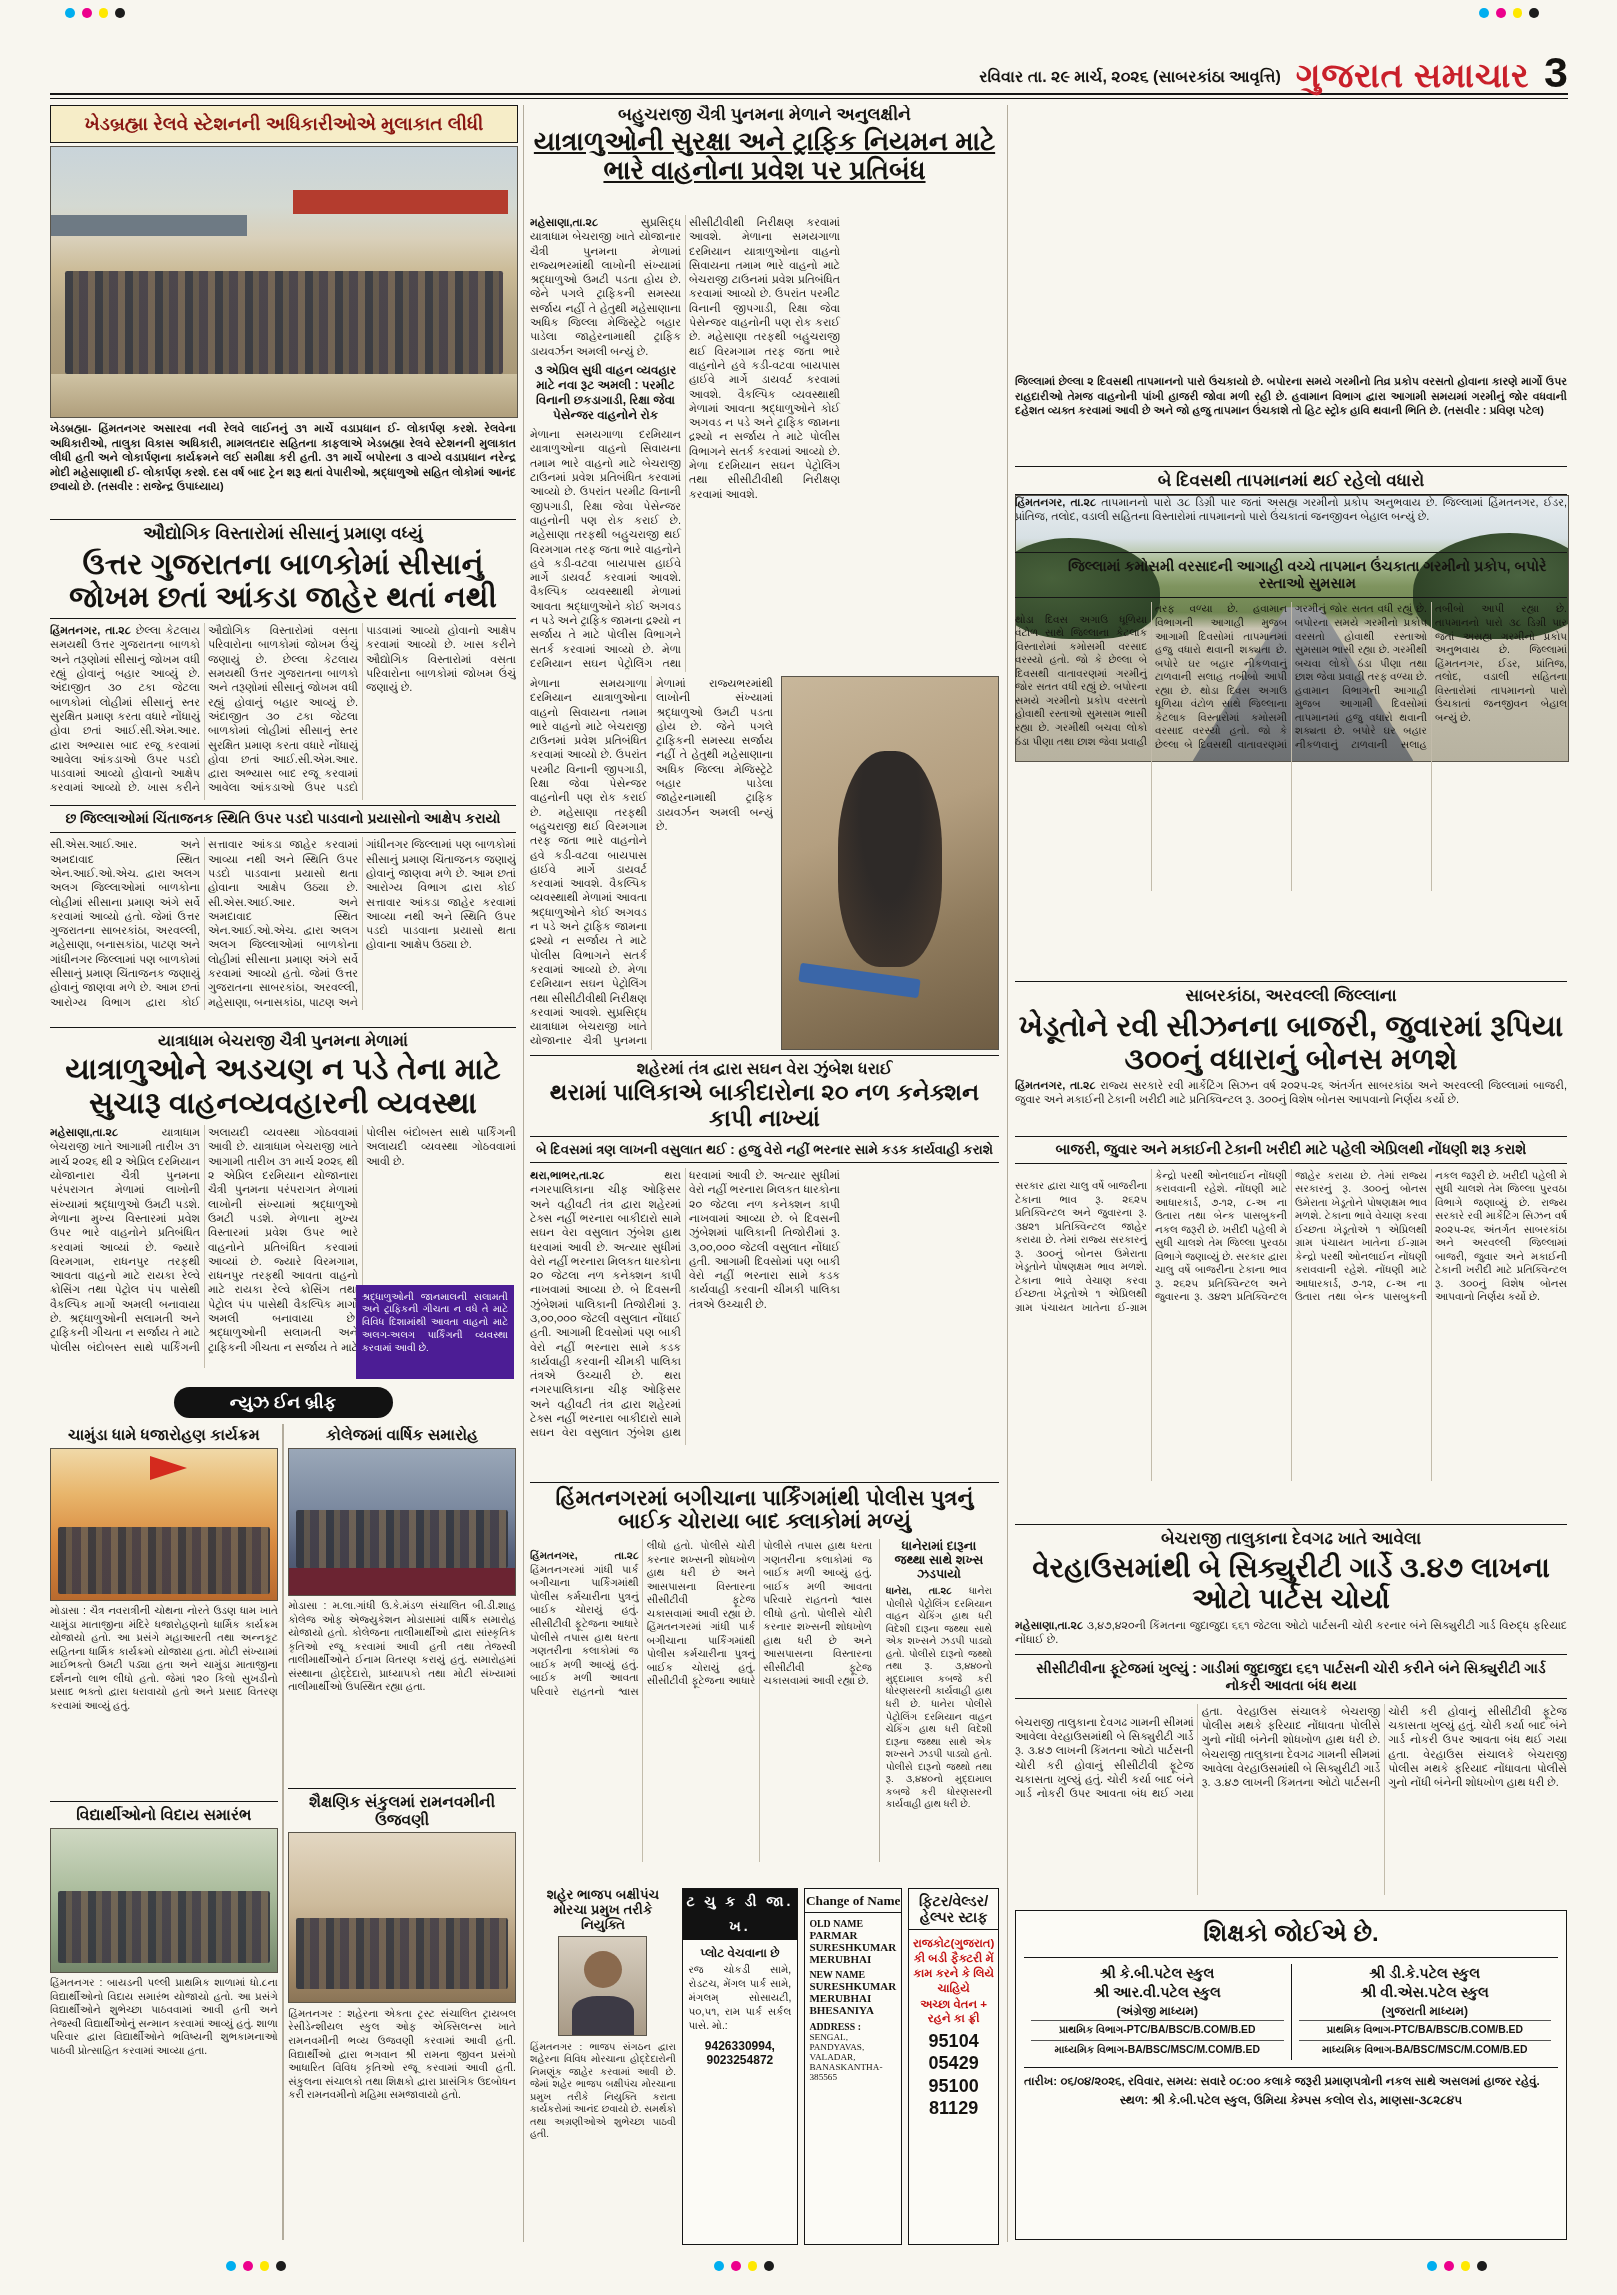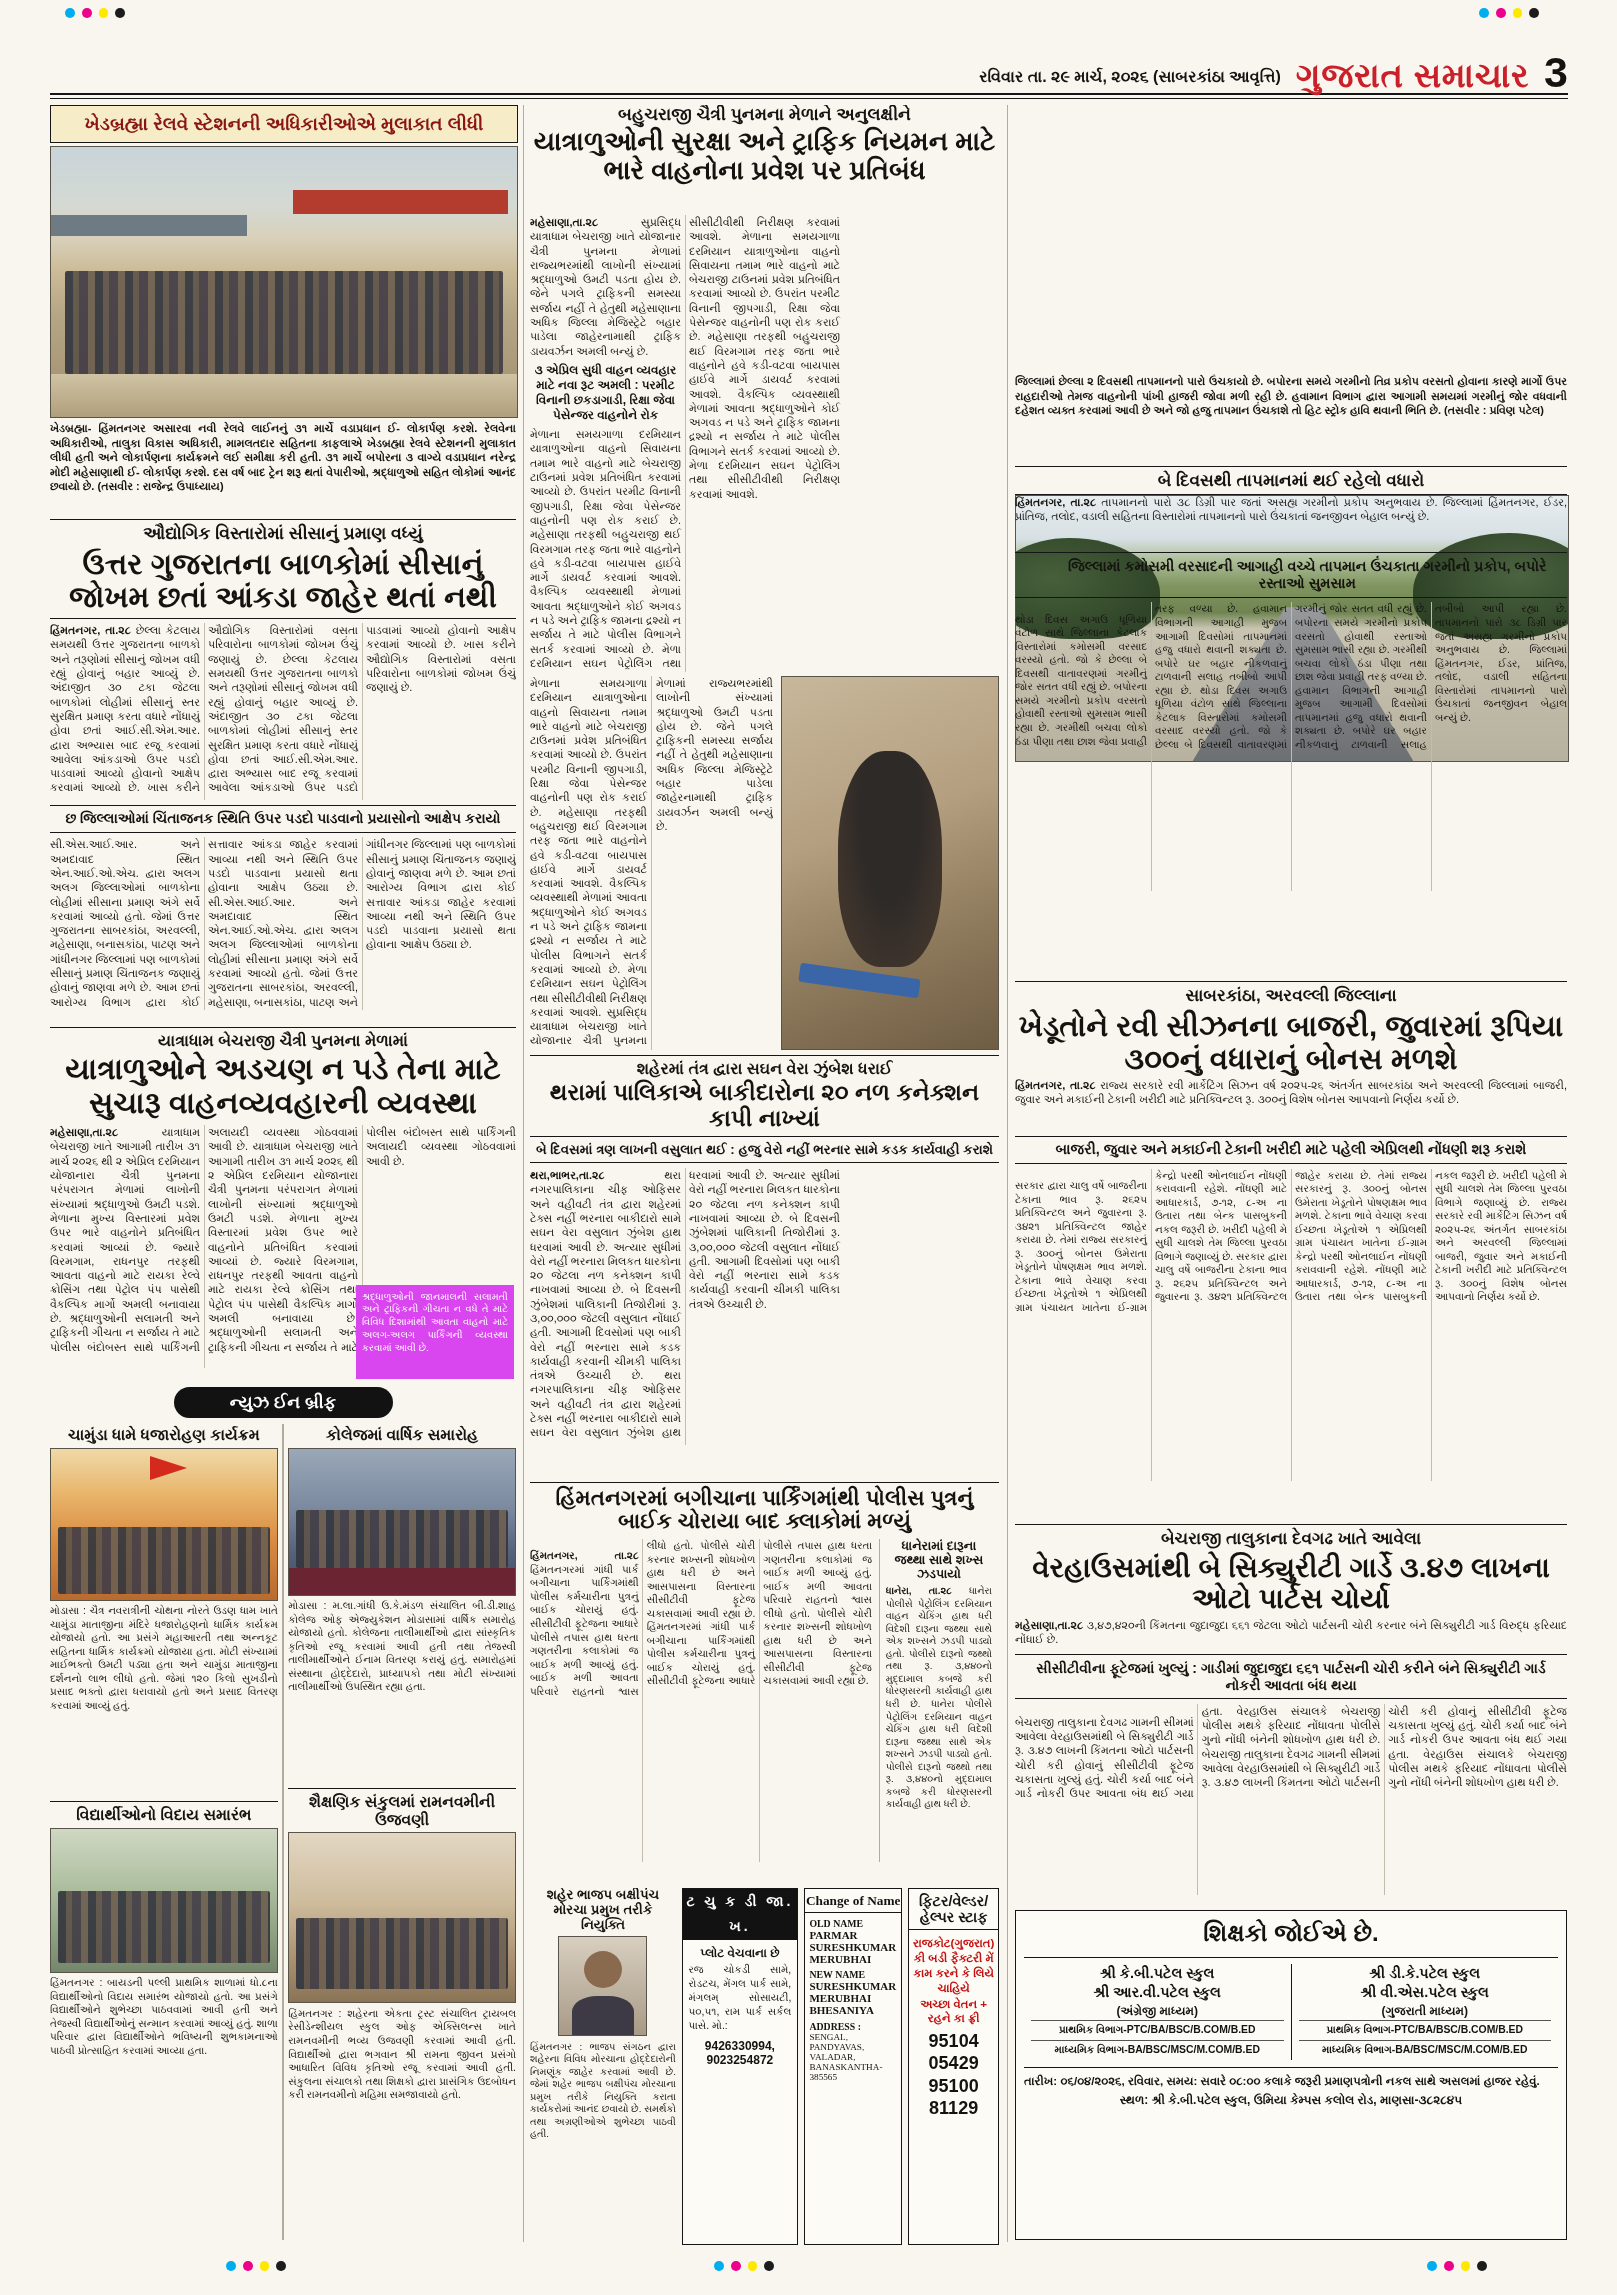--- a/index.html
+++ b/index.html
@@ -64,21 +64,21 @@
   .ph-hall{background:linear-gradient(180deg,#e3d7c2 0%,#cdbb9c 42%,#a98f6e 76%,#8a7456 100%);}
   .ph-portrait{background:linear-gradient(#d8cfc0,#a89a86);}
   .face{position:absolute;left:28%;top:14%;width:44%;height:38%;border-radius:50%;background:#8a6a4e;}
   .torso{position:absolute;left:14%;bottom:0;width:72%;height:40%;border-radius:40% 40% 0 0;background:#3d3a45;}
   .ph-bike{background:linear-gradient(#cfd3d6,#9aa0a6);}
   
   .brief-pill{background:#121212;color:#fff;border-radius:17.3px;text-align:center;font-weight:bold;
               font-size:17.3px;line-height:31px;width:219px;margin:0 auto;}
   .brief-title{font-weight:bold;font-size:15.6px;text-align:center;line-height:1.15;margin:2.3px 0 3.5px 0;}
   .brief-body{font-size:10.4px;line-height:1.3;text-align:justify;overflow:hidden;}
-  .highlight-box{background:#d946ef;color:#fff;font-size:9.8px;line-height:1.3;text-align:justify;padding:5.8px;}
+  .highlight-box{background:#4c1d95;color:#fff;font-size:9.8px;line-height:1.3;text-align:justify;padding:5.8px;}
   
   .adbox{border:1.2px solid #161616;background:#fcfbf6;overflow:hidden;}
   .cl-head{background:#121212;color:#fff;font-weight:bold;font-size:14px;letter-spacing:2.9px;
            text-align:center;line-height:25.4px;}
   .nc{font-family:"Liberation Serif","DejaVu Serif",serif;}
   .staff-red{color:#c41212;font-weight:bold;}
   .phone-big{font-size:18px;font-weight:bold;text-align:center;line-height:1.25;}
   .ta-cols{display:flex;}
   .ta-col{flex:1;padding:0 7px;text-align:center;}
   .ta-col+.ta-col{border-left:1.2px solid #161616;}
@@ -188,21 +188,21 @@
         <div class="crowd" style="bottom:8%;height:42%;"></div>
       </div>
       <div class="brief-body" style="height:219px;margin-top:3.5px;">
         <span>હિંમતનગર : શહેરના એકતા ટ્રસ્ટ સંચાલિત ટ્રાયબલ રેસીડેન્શીયલ સ્કુલ ઓફ એક્સિલન્સ ખાતે રામનવમીની ભવ્ય ઉજવણી કરવામાં આવી હતી. વિદ્યાર્થીઓ દ્વારા ભગવાન શ્રી રામના જીવન પ્રસંગો આધારિત વિવિધ કૃતિઓ રજૂ કરવામાં આવી હતી. સંકુલના સંચાલકો તથા શિક્ષકો દ્વારા પ્રાસંગિક ઉદબોધન કરી રામનવમીનો મહિમા સમજાવાયો હતો.</span>
       </div>
     </div>
   </div>
 
   <div class="abs ovh" style="left:530px;top:105px;width:469px;height:107px;">
     <div class="kicker" style="font-size:17.3px;">બહુચરાજી ચૈત્રી પુનમના મેળાને અનુલક્ષીને</div>
-    <div class="headline" style="font-size:26px;margin-top:2.3px;">યાત્રાળુઓની સુરક્ષા અને ટ્રાફિક નિયમન માટે ભારે વાહનોના પ્રવેશ પર પ્રતિબંધ</div>
+    <div class="headline" style="font-size:26px;margin-top:2.3px;text-decoration:underline;">યાત્રાળુઓની સુરક્ષા અને ટ્રાફિક નિયમન માટે ભારે વાહનોના પ્રવેશ પર પ્રતિબંધ</div>
   </div>
   <div class="abs body-sm cols-3 ovh" style="left:530px;top:215px;width:469px;height:457px;">
     <p><span class="dl">મહેસાણા,તા.૨૮</span>
        <span>સુપ્રસિદ્ધ યાત્રાધામ બેચરાજી ખાતે યોજાનાર ચૈત્રી પુનમના મેળામાં રાજ્યભરમાંથી લાખોની સંખ્યામાં શ્રદ્ધાળુઓ ઉમટી પડતા હોય છે. જેને પગલે ટ્રાફિકની સમસ્યા સર્જાય નહીં તે હેતુથી મહેસાણાના અધિક જિલ્લા મેજિસ્ટ્રેટે બહાર પાડેલા જાહેરનામાથી ટ્રાફિક ડાયવર્ઝન અમલી બન્યું છે.</span></p>
     <p class="crosshead">૩ એપ્રિલ સુધી વાહન વ્યવહાર માટે નવા રૂટ અમલી : પરમીટ વિનાની છકડાગાડી, રિક્ષા જેવા પેસેન્જર વાહનોને રોક</p>
     <p><span>મેળાના સમયગાળા દરમિયાન યાત્રાળુઓના વાહનો સિવાયના તમામ ભારે વાહનો માટે બેચરાજી ટાઉનમાં પ્રવેશ પ્રતિબંધિત કરવામાં આવ્યો છે. ઉપરાંત પરમીટ વિનાની જીપગાડી, રિક્ષા જેવા પેસેન્જર વાહનોની પણ રોક કરાઈ છે. મહેસાણા તરફથી બહુચરાજી થઈ વિરમગામ તરફ જતા ભારે વાહનોને હવે કડી-વટવા બાયપાસ હાઈવે માર્ગે ડાયવર્ટ કરવામાં આવશે. વૈકલ્પિક વ્યવસ્થાથી મેળામાં આવતા શ્રદ્ધાળુઓને કોઈ અગવડ ન પડે અને ટ્રાફિક જામના દ્રશ્યો ન સર્જાય તે માટે પોલીસ વિભાગને સતર્ક કરવામાં આવ્યો છે. મેળા દરમિયાન સઘન પેટ્રોલિંગ તથા સીસીટીવીથી નિરીક્ષણ કરવામાં આવશે.</span>
        <span>મેળાના સમયગાળા દરમિયાન યાત્રાળુઓના વાહનો સિવાયના તમામ ભારે વાહનો માટે બેચરાજી ટાઉનમાં પ્રવેશ પ્રતિબંધિત કરવામાં આવ્યો છે. ઉપરાંત પરમીટ વિનાની જીપગાડી, રિક્ષા જેવા પેસેન્જર વાહનોની પણ રોક કરાઈ છે. મહેસાણા તરફથી બહુચરાજી થઈ વિરમગામ તરફ જતા ભારે વાહનોને હવે કડી-વટવા બાયપાસ હાઈવે માર્ગે ડાયવર્ટ કરવામાં આવશે. વૈકલ્પિક વ્યવસ્થાથી મેળામાં આવતા શ્રદ્ધાળુઓને કોઈ અગવડ ન પડે અને ટ્રાફિક જામના દ્રશ્યો ન સર્જાય તે માટે પોલીસ વિભાગને સતર્ક કરવામાં આવ્યો છે. મેળા દરમિયાન સઘન પેટ્રોલિંગ તથા સીસીટીવીથી નિરીક્ષણ કરવામાં આવશે.</span></p>
   </div>
 
   <div class="abs" style="left:530px;top:676px;width:469px;height:374px;display:flex;gap:8px;">

